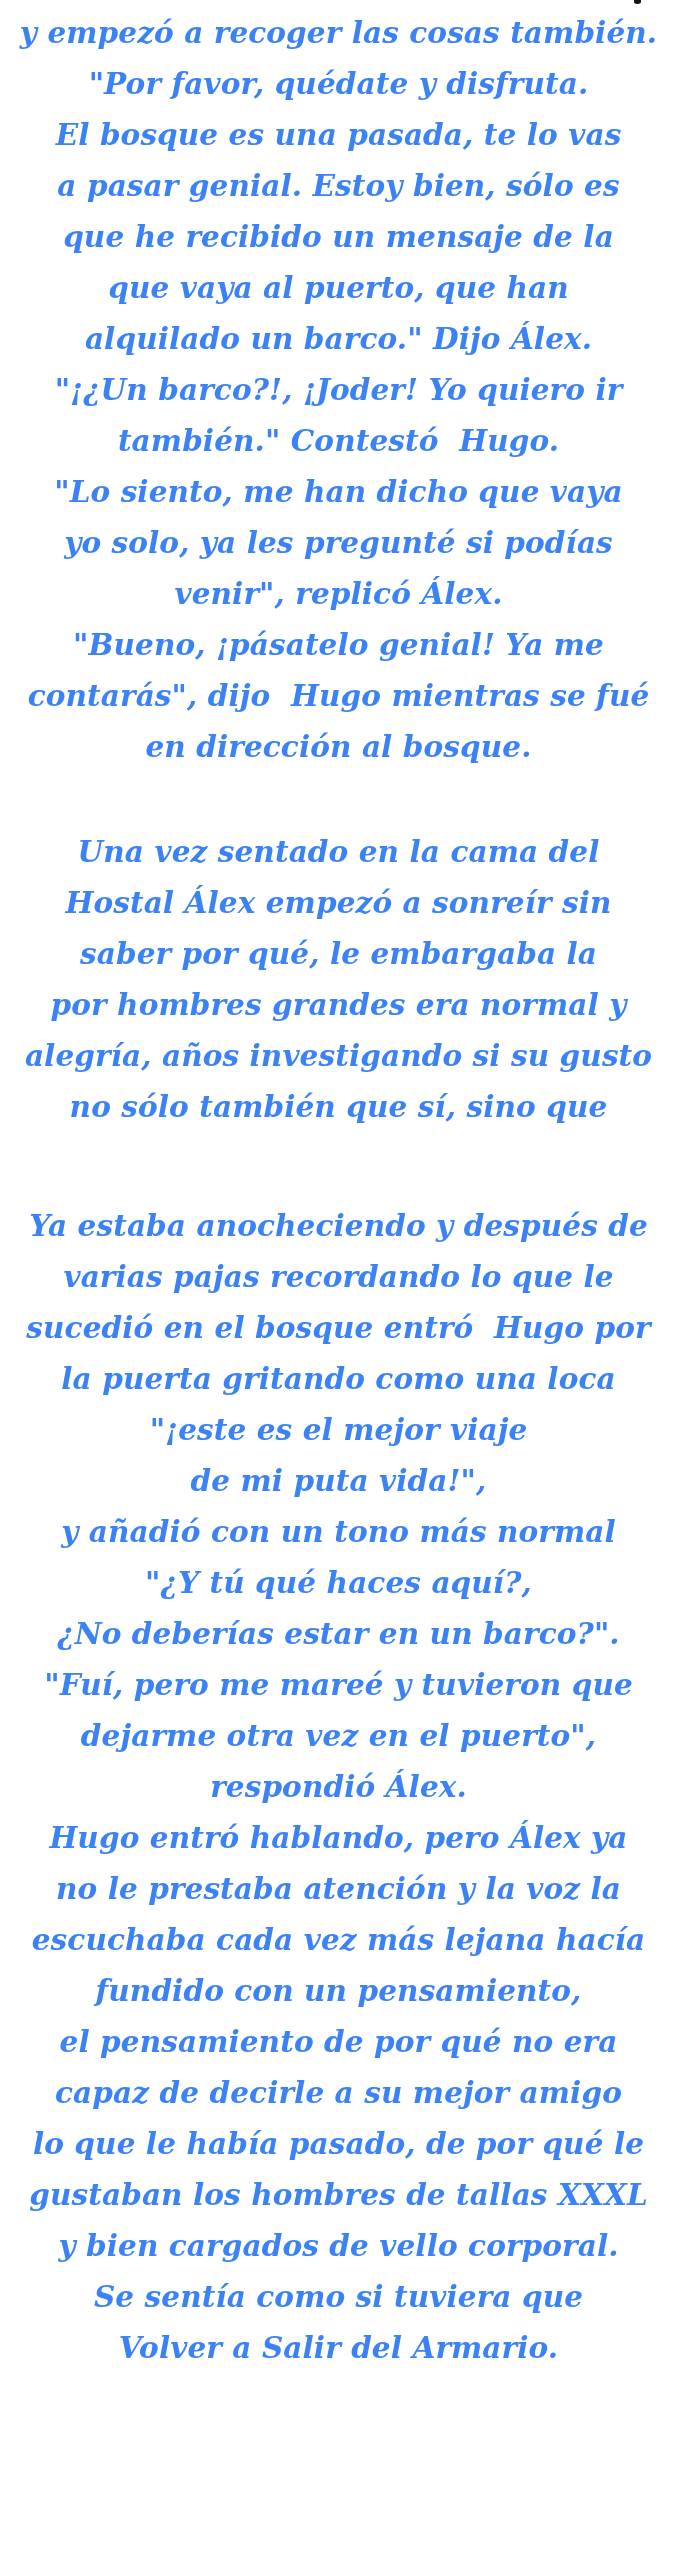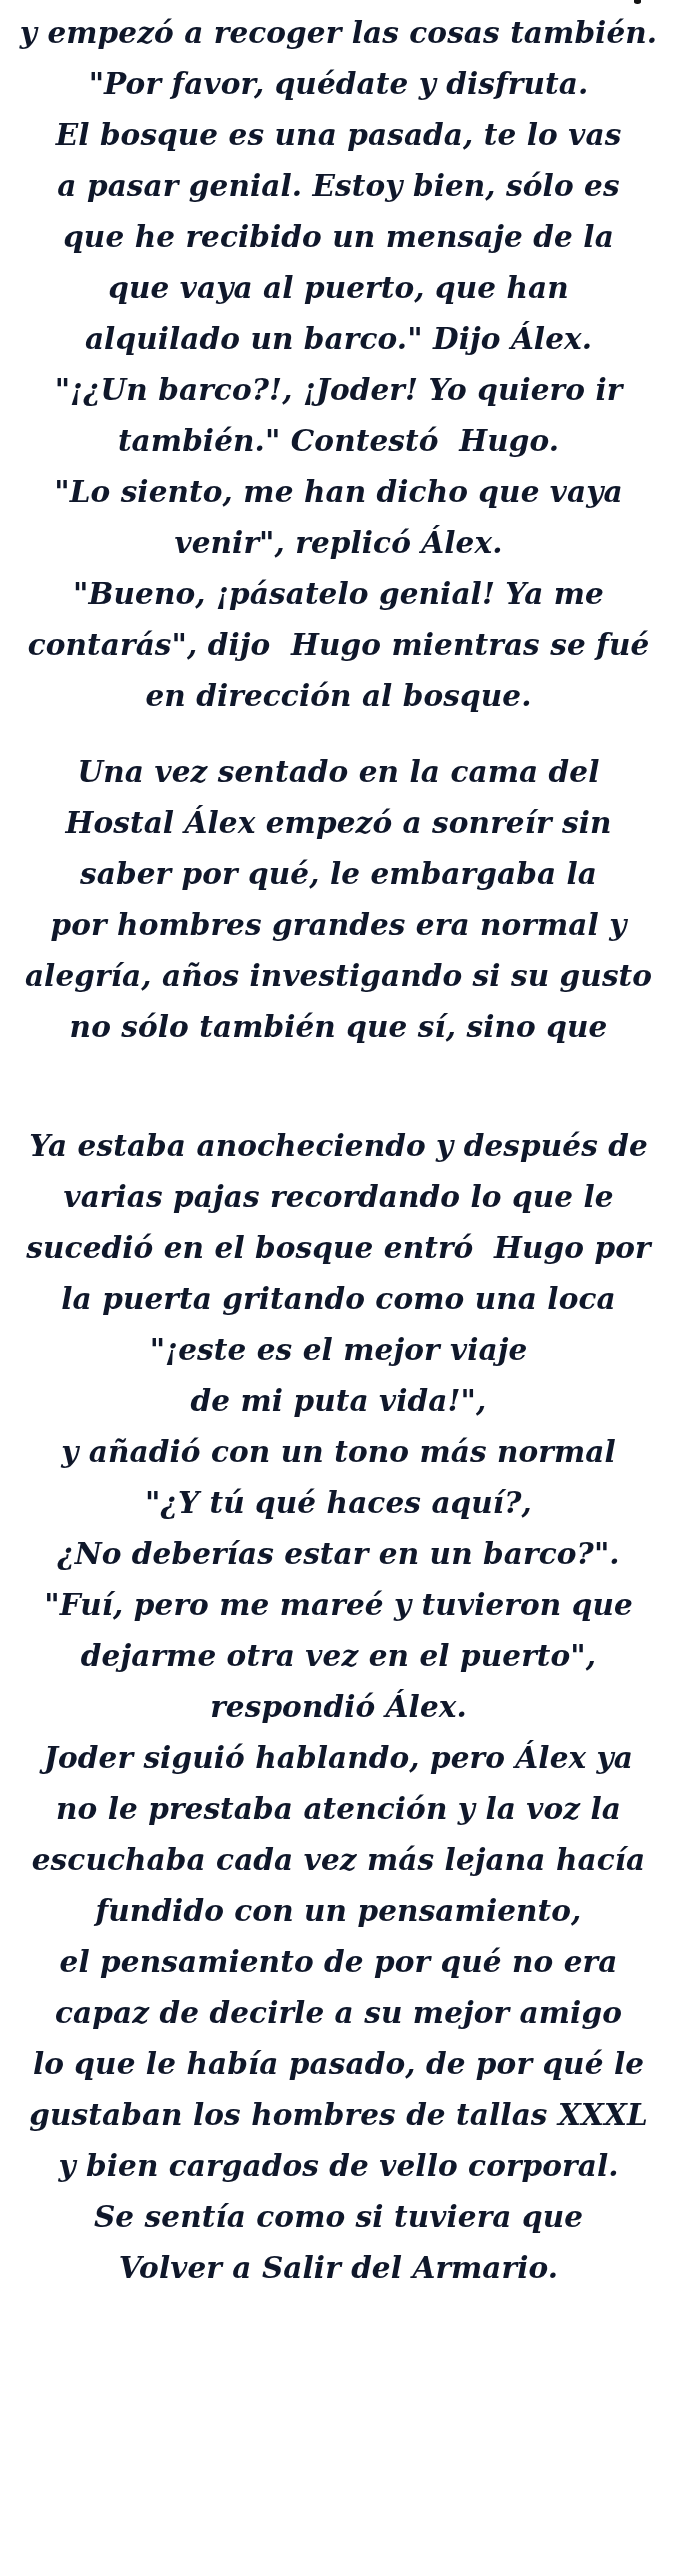--- a/index.html
+++ b/index.html
@@ -22,33 +22,33 @@
     top: 0px;
     width: 6.5px;
     height: 4.3px;
     background: #141414;
     border-radius: 0 0 50% 50%;
   }
   .para {
     margin: 0;
   }
   .para + .para {
-    margin-top: 25px;
+    margin-top: 54px;
   }
   .para:nth-of-type(3) {
     margin-top: 68px;
   }
   .line {
     font-family: "DejaVu Serif", serif;
     font-style: italic;
     font-weight: 700;
     font-size: 29.5px;
     line-height: 51px;
     text-align: center;
-    color: #0f172a;
+    color: #3b82f6;
     white-space: pre-wrap;
     letter-spacing: 0.1px;
   }
 </style>
 </head>
 <body>
 
 <main class="page">
   <span class="ink-dot"></span>
 
@@ -56,20 +56,21 @@
     <div class="line">y empezó a recoger las cosas también.</div>
     <div class="line">"Por favor, quédate y disfruta.</div>
     <div class="line">El bosque es una pasada, te lo vas</div>
     <div class="line">a pasar genial. Estoy bien, sólo es</div>
     <div class="line">que he recibido un mensaje de la</div>
     <div class="line">que vaya al puerto, que han</div>
     <div class="line">alquilado un barco." Dijo Álex.</div>
     <div class="line">"¡¿Un barco?!, ¡Joder! Yo quiero ir</div>
     <div class="line">también." Contestó  Hugo.</div>
     <div class="line">"Lo siento, me han dicho que vaya</div>
+    <div class="line">yo solo, ya les pregunté si podías</div>
     <div class="line">venir", replicó Álex.</div>
     <div class="line">"Bueno, ¡pásatelo genial! Ya me</div>
     <div class="line">contarás", dijo  Hugo mientras se fué</div>
     <div class="line">en dirección al bosque.</div>
   </section>
 
   <section class="para">
     <div class="line">Una vez sentado en la cama del</div>
     <div class="line">Hostal Álex empezó a sonreír sin</div>
     <div class="line">saber por qué, le embargaba la</div>
@@ -84,21 +85,21 @@
     <div class="line">sucedió en el bosque entró  Hugo por</div>
     <div class="line">la puerta gritando como una loca</div>
     <div class="line">"¡este es el mejor viaje</div>
     <div class="line">de mi puta vida!",</div>
     <div class="line">y añadió con un tono más normal</div>
     <div class="line">"¿Y tú qué haces aquí?,</div>
     <div class="line">¿No deberías estar en un barco?".</div>
     <div class="line">"Fuí, pero me mareé y tuvieron que</div>
     <div class="line">dejarme otra vez en el puerto",</div>
     <div class="line">respondió Álex.</div>
-    <div class="line">Joder siguió hablando, pero Álex ya</div>
+    <div class="line">Hugo entró hablando, pero Álex ya</div>
     <div class="line">no le prestaba atención y la voz la</div>
     <div class="line">escuchaba cada vez más lejana hacía</div>
     <div class="line">fundido con un pensamiento,</div>
     <div class="line">el pensamiento de por qué no era</div>
     <div class="line">capaz de decirle a su mejor amigo</div>
     <div class="line">lo que le había pasado, de por qué le</div>
     <div class="line">gustaban los hombres de tallas XXXL</div>
     <div class="line">y bien cargados de vello corporal.</div>
     <div class="line">Se sentía como si tuviera que</div>
     <div class="line">Volver a Salir del Armario.</div>

